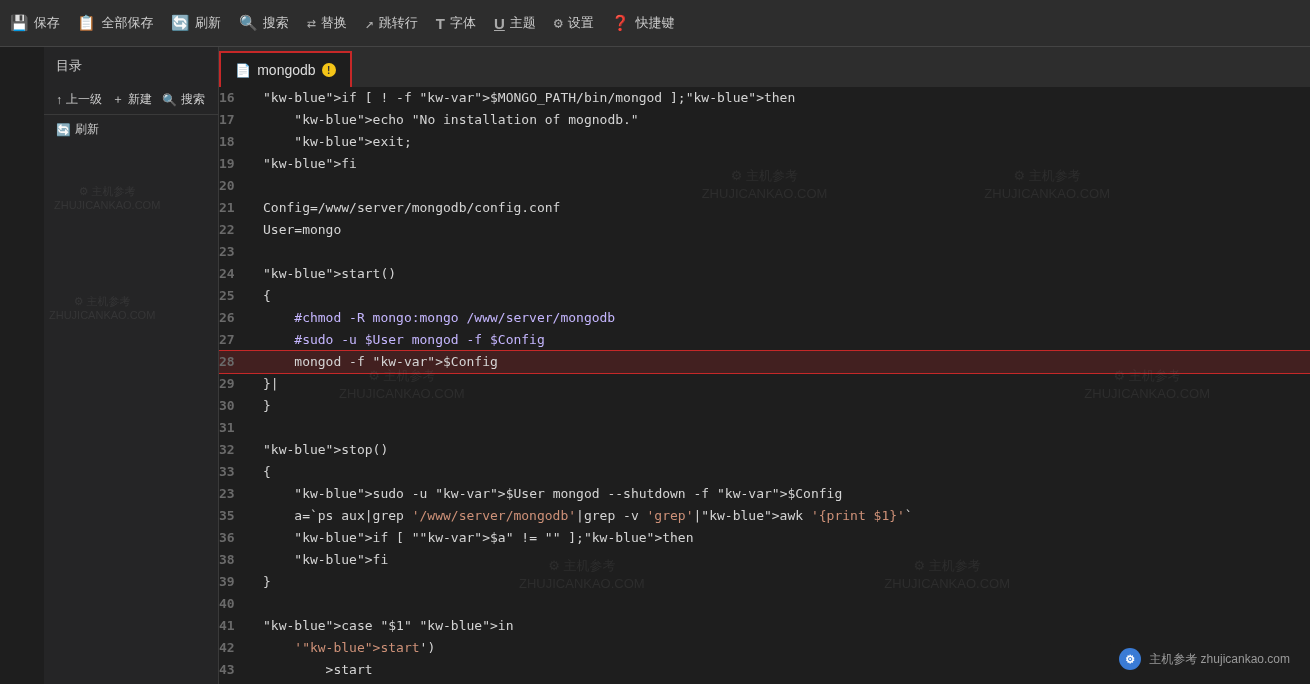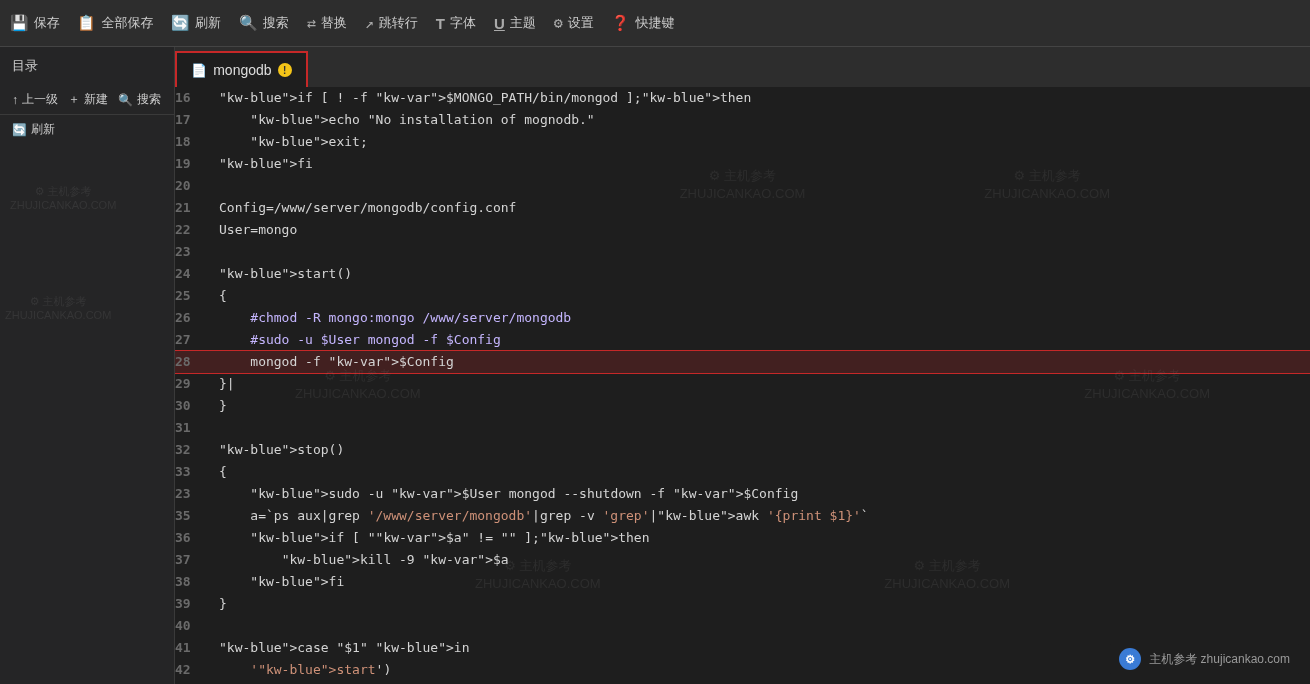--- a/index.html
+++ b/index.html
@@ -36,20 +36,21 @@
     .toolbar-icon {
       font-size: 15px;
       color: #aaa;
     }
 
     
     .main-area {
       display: flex;
       flex: 1;
       overflow: hidden;
+      padding-left: 44px;
     }
 
     
     .sidebar {
       width: 175px;
       background: #252526;
       display: flex;
       flex-direction: column;
       flex-shrink: 0;
       border-right: 1px solid #3a3a3a;
@@ -407,24 +408,20 @@
             </tr>
             <tr>
               <td class="line-num">35</td>
               <td class="line-code">    a=`ps aux|grep <span class="kw-orange">'/www/server/mongodb'</span>|grep -v <span class="kw-orange">'grep'</span>|<span class="&lt;span">"kw-blue"</span>&gt;awk <span class="kw-orange">'{print $1}'</span>`</td>
             </tr>
             <tr>
               <td class="line-num">36</td>
               <td class="line-code">    <span class="&lt;span">"kw-blue"</span>&gt;if [ "<span class="&lt;span">"kw-var"</span>&gt;$a" != "" ];<span class="&lt;span">"kw-blue"</span>&gt;then</td>
             </tr>
             <tr>
-              <td class="line-num">37</td>
-              <td class="line-code">        <span class="&lt;span">"kw-blue"</span>&gt;kill -9 <span class="&lt;span">"kw-var"</span>&gt;$a</td>
-            </tr>
-            <tr>
               <td class="line-num">38</td>
               <td class="line-code">    <span class="&lt;span">"kw-blue"</span>&gt;fi</td>
             </tr>
             <tr>
               <td class="line-num">39</td>
               <td class="line-code">}</td>
             </tr>
             <tr>
               <td class="line-num">40</td>
               <td class="line-code"></td>

